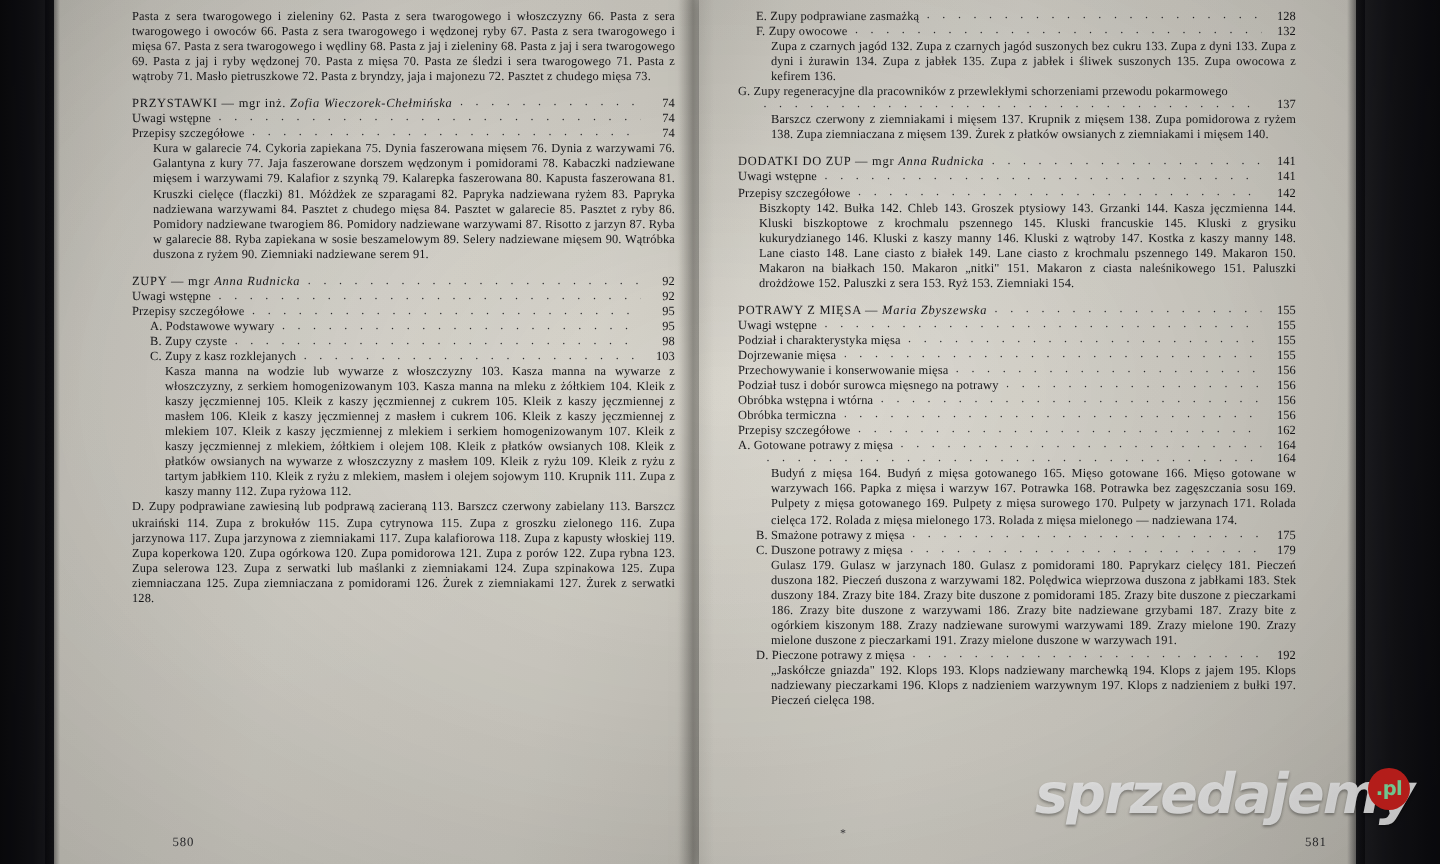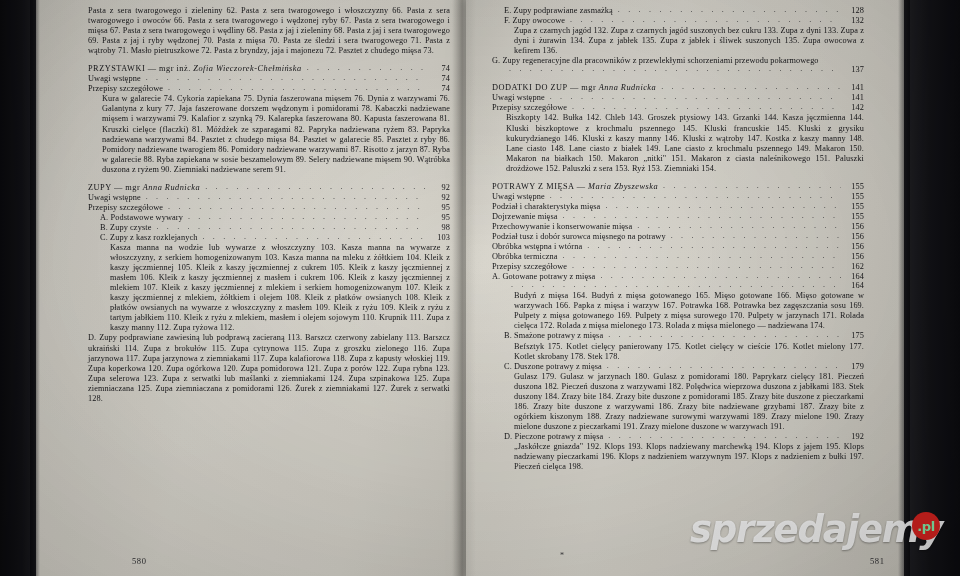--- a/index.html
+++ b/index.html
@@ -96,21 +96,21 @@
   }
   .body.ind{padding-left:22px;}
 
   
   .folio{
     position:absolute;
     font-size:8.5px;
     color:#2e2e31;
     letter-spacing:.6px;
   }
-  .folio.l{left:132px;top:556px;}
+  .folio.l{left:115px;top:556px;}
   .folio.r{left:828px;top:556px;padding-left:42px;}
 
   
   .aster{position:absolute;left:560px;top:551px;font-size:8px;color:#3a3a3d;}
 
   
   .wm{
     position:absolute;
     left:690px;top:508px;
     font-family:"DejaVu Sans", sans-serif;
@@ -224,20 +224,21 @@
       <span class="pg">132</span>
     </div>
     <p class="body ind">Zupa z czarnych jagód 132. Zupa z czarnych jagód suszonych bez cukru 133. Zupa z dyni 133. Zupa z dyni i żurawin 134. Zupa z jabłek 135. Zupa z jabłek i śliwek suszonych 135. Zupa owocowa z kefirem 136.</p>
 
     <div class="body ind1" style="padding-left:12px;text-indent:-12px"><span>G.</span> <span>Zupy regeneracyjne dla pracowników z przewlekłymi schorzeniami przewodu pokarmowego</span></div>
     <div class="row" style="margin-left:12px;margin-top:-1px">
       <span class="lbl"></span>
       <span class="dots">. . . . . . . . . . . . . . . . . . . . . . . . . . . . . . . . . . . . . . . . . . . . . . . . . . . . . . . .</span>
       <span class="pg">137</span>
     </div>
+    <p class="body ind">Barszcz czerwony z ziemniakami i mięsem 137. Krupnik z mięsem 138. Zupa pomidorowa z ryżem 138. Zupa ziemniaczana z mięsem 139. Żurek z płatków owsianych z ziemniakami i mięsem 140.</p>
 
     <div class="gap"></div>
 
     <div class="row hdr">
       <span class="lbl"><span>DODATKI DO ZUP</span> <span>—</span> <span>mgr</span> <span class="nm">Anna Rudnicka</span></span>
       <span class="dots">. . . . . . . . . . . . . . . . . . . . . . . . . . . . . . . . . .</span>
       <span class="pg">141</span>
     </div>
     <div class="row">
       <span class="lbl">Uwagi wstępne</span>
@@ -310,21 +311,20 @@
       <span class="dots">. . . . . . . . . . . . . . . . . . . . . . . . . . . . . . . . . . . . . . . . . . . . . . . . . . . . . . .</span>
       <span class="pg">164</span>
     </div>
     <p class="body ind">Budyń z mięsa 164. Budyń z mięsa gotowanego 165. Mięso gotowane 166. Mięso gotowane w warzywach 166. Papka z mięsa i warzyw 167. Potrawka 168. Potrawka bez zagęszczania sosu 169. Pulpety z mięsa gotowanego 169. Pulpety z mięsa surowego 170. Pulpety w jarzynach 171. Rolada cielęca 172. Rolada z mięsa mielonego 173. Rolada z mięsa mielonego — nadziewana 174.</p>
 
     <div class="row ind1">
       <span class="lbl"><span>B.</span> <span>Smażone potrawy z mięsa</span></span>
       <span class="dots">. . . . . . . . . . . . . . . . . . . . . . . . . . . . . . . . . . . . . . . .</span>
       <span class="pg">175</span>
     </div>
-    <p class="body ind">Befsztyk 175. Kotlet cielęcy panierowany 175. Kotlet cielęcy w cieście 176. Kotlet mielony 177. Kotlet skrobany 178. Stek 178.</p>
 
     <div class="row ind1">
       <span class="lbl"><span>C.</span> <span>Duszone potrawy z mięsa</span></span>
       <span class="dots">. . . . . . . . . . . . . . . . . . . . . . . . . . . . . . . . . . . . . . . .</span>
       <span class="pg">179</span>
     </div>
     <p class="body ind">Gulasz 179. Gulasz w jarzynach 180. Gulasz z pomidorami 180. Paprykarz cielęcy 181. Pieczeń duszona 182. Pieczeń duszona z warzywami 182. Polędwica wieprzowa duszona z jabłkami 183. Stek duszony 184. Zrazy bite 184. Zrazy bite duszone z pomidorami 185. Zrazy bite duszone z pieczarkami 186. Zrazy bite duszone z warzywami 186. Zrazy bite nadziewane grzybami 187. Zrazy bite z ogórkiem kiszonym 188. Zrazy nadziewane surowymi warzywami 189. Zrazy mielone 190. Zrazy mielone duszone z pieczarkami 191. Zrazy mielone duszone w warzywach 191.</p>
 
     <div class="row ind1">
       <span class="lbl"><span>D.</span> <span>Pieczone potrawy z mięsa</span></span>

